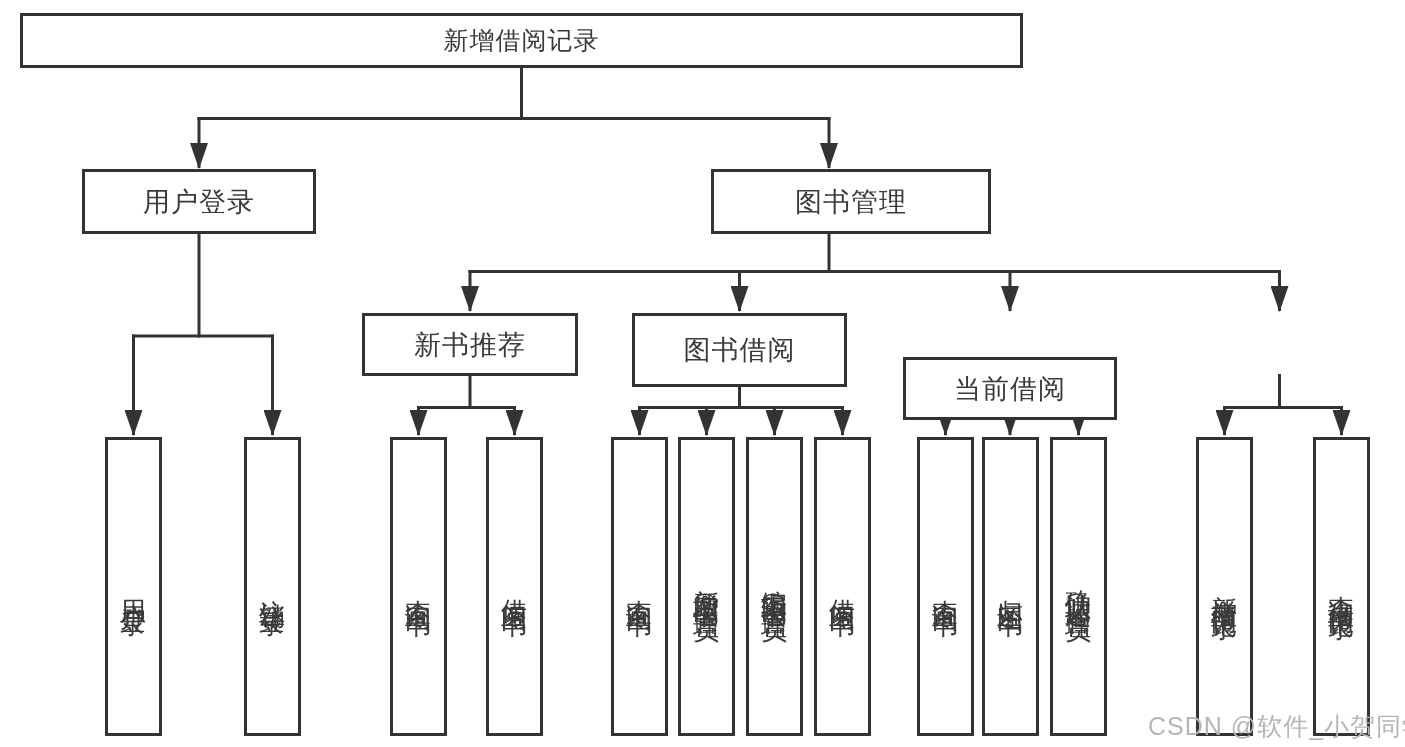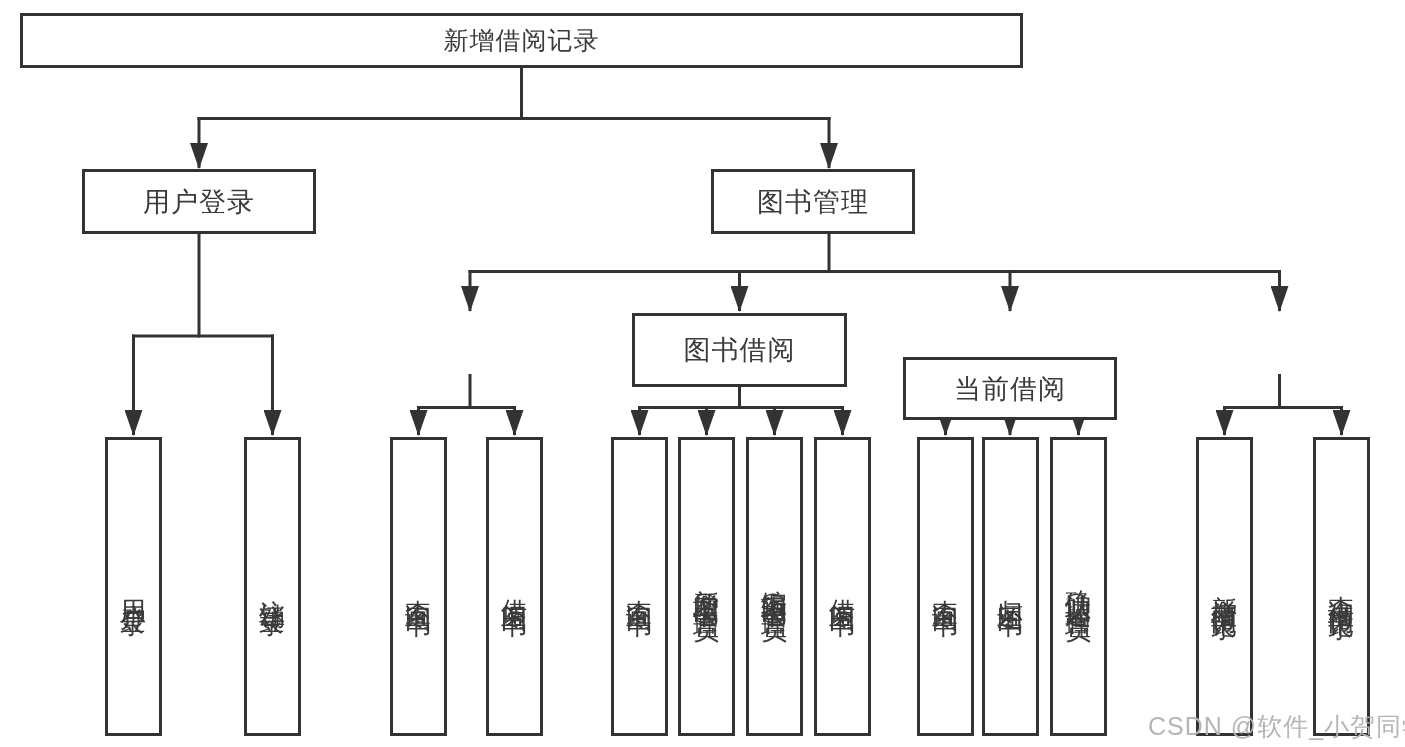--- a/index.html
+++ b/index.html
@@ -102,22 +102,23 @@
       <path d="M1279.5 374 V409"></path>
       <path d="M1223 407.5 H1343"></path>
       <line x1="1224.5" y1="406" x2="1224.5" y2="435" marker-end="url(#arrow)"></line>
       <line x1="1341.5" y1="406" x2="1341.5" y2="435" marker-end="url(#arrow)"></line>
     </g>
   </svg>
 
   <div class="node title" style="left:20px; top:13px; width:1003px; height:55px;">新增借阅记录</div>
 
   <div class="node branch" style="left:82px; top:169px; width:234px; height:65px;">用户登录</div>
-  <div class="node branch" style="left:711px; top:169px; width:204px; height:65px;">图书管理</div>
+  <div class="node branch" style="left:711px; top:169px; width:280px; height:65px;">图书管理</div>
 
+  <div class="node branch" style="left:362px; top:313px; width:216px; height:63px;">新书推荐</div>
   <div class="node branch" style="left:632px; top:313px; width:215px; height:74px;">图书借阅</div>
   <div class="node branch" style="left:903px; top:313px; width:214px; height:63px;margin-top:44px;">当前借阅</div>
 
   <div class="node leaf" style="left:105px; top:437px; width:57px; height:299px;">用户登录</div>
   <div class="node leaf" style="left:244px; top:437px; width:57px; height:299px;">注销登录</div>
 
   <div class="node leaf" style="left:390px; top:437px; width:57px; height:299px;">查询图书</div>
   <div class="node leaf" style="left:486px; top:437px; width:57px; height:299px;">借阅图书</div>
 
   <div class="node leaf" style="left:611px; top:437px; width:57px; height:299px;">查询图书</div>

